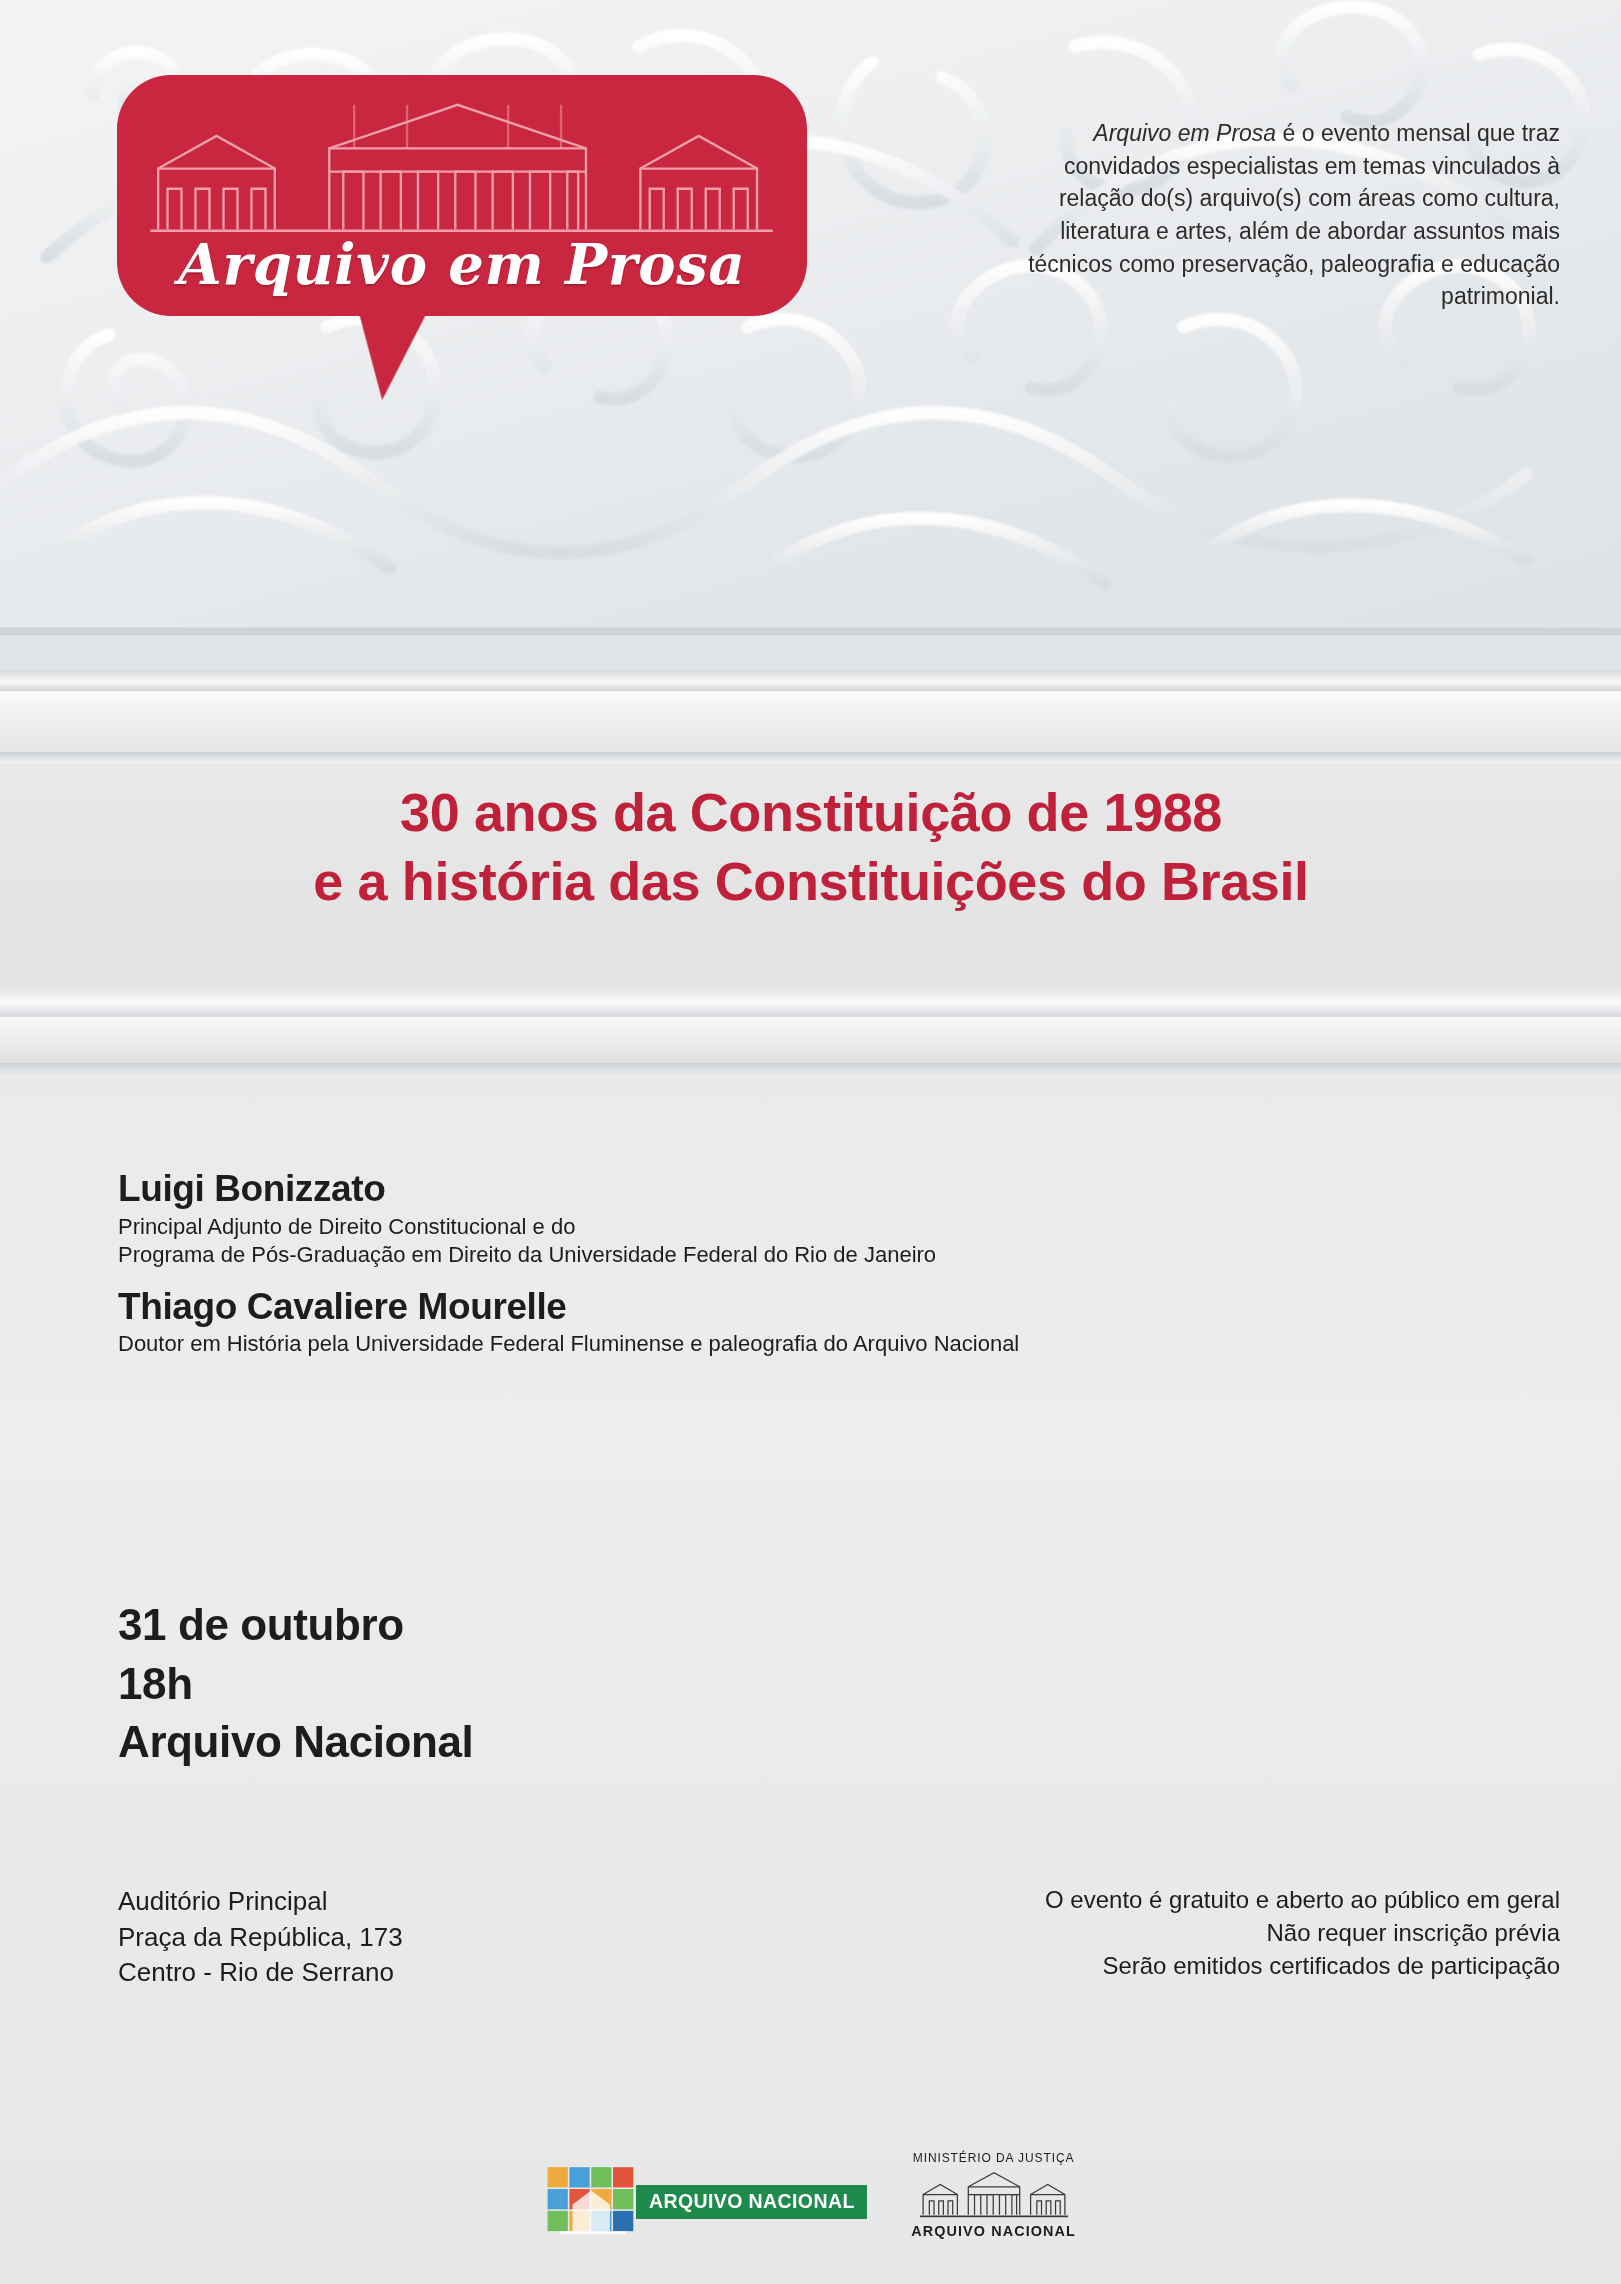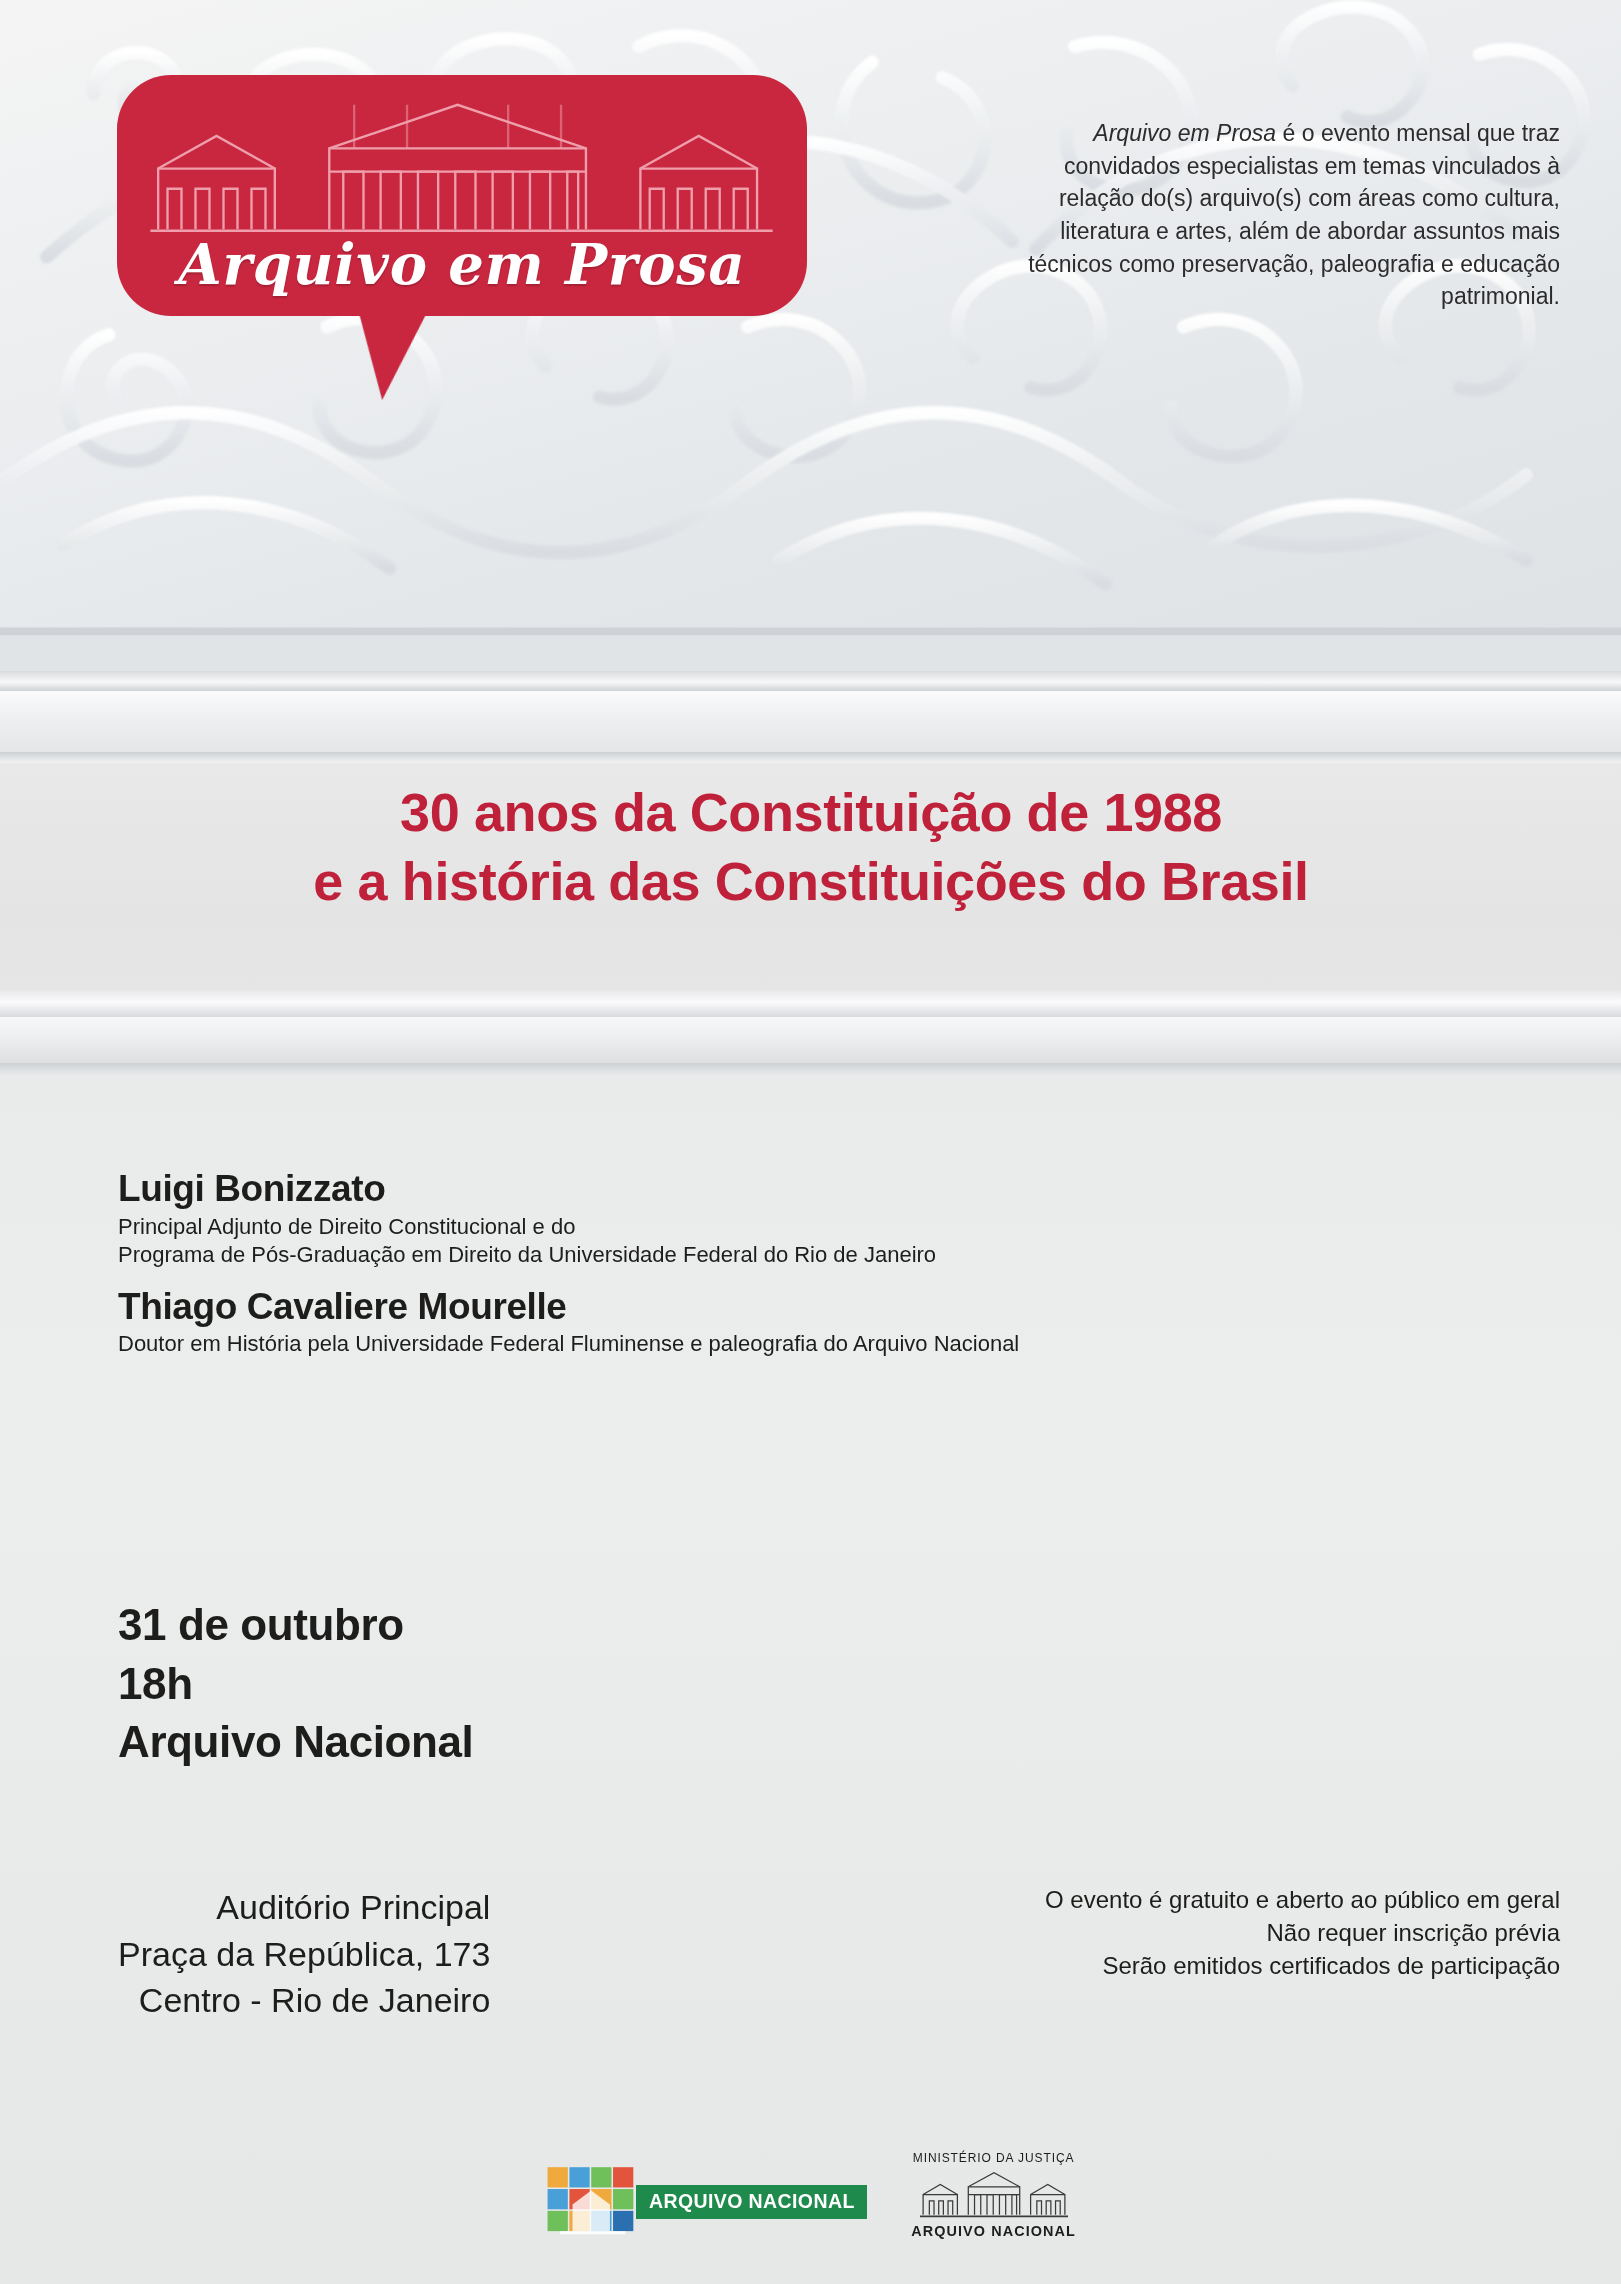--- a/index.html
+++ b/index.html
@@ -96,21 +96,21 @@
 
   
   .when{ position:absolute; left:118px; top:1596px; }
   .when-line{
     color:#1d1d1b; font-weight:700; font-size:44px; line-height:1.33;
     letter-spacing:-0.4px;
   }
 
   .address{
     position:absolute; left:118px; top:1884px;
-    color:#1d1d1b; font-size:34px; line-height:1.37;text-align:right;
+    color:#1d1d1b; font-size:26px; line-height:1.37;
   }
   .notes{
     position:absolute; right:62px; top:1884px; text-align:right;
     color:#1d1d1b; font-size:24px; line-height:1.37;
   }
 
   
   .footer{
     position:absolute; left:0; bottom:45px; width:100%;
     display:flex; justify-content:center; align-items:flex-end; gap:44px;
@@ -245,21 +245,21 @@
 
   <div class="when">
     <div class="when-line">31 de outubro</div>
     <div class="when-line">18h</div>
     <div class="when-line">Arquivo Nacional</div>
   </div>
 
   <div class="address">
     <div>Auditório Principal</div>
     <div>Praça da República, 173</div>
-    <div>Centro - Rio de Janeiro</div>
+    <div>Centro - Rio de Serrano</div>
   </div>
 
   <div class="notes">
     <div>O evento é gratuito e aberto ao público em geral</div>
     <div>Não requer inscrição prévia</div>
     <div>Serão emitidos certificados de participação</div>
   </div>
 
   <div class="footer">
 

